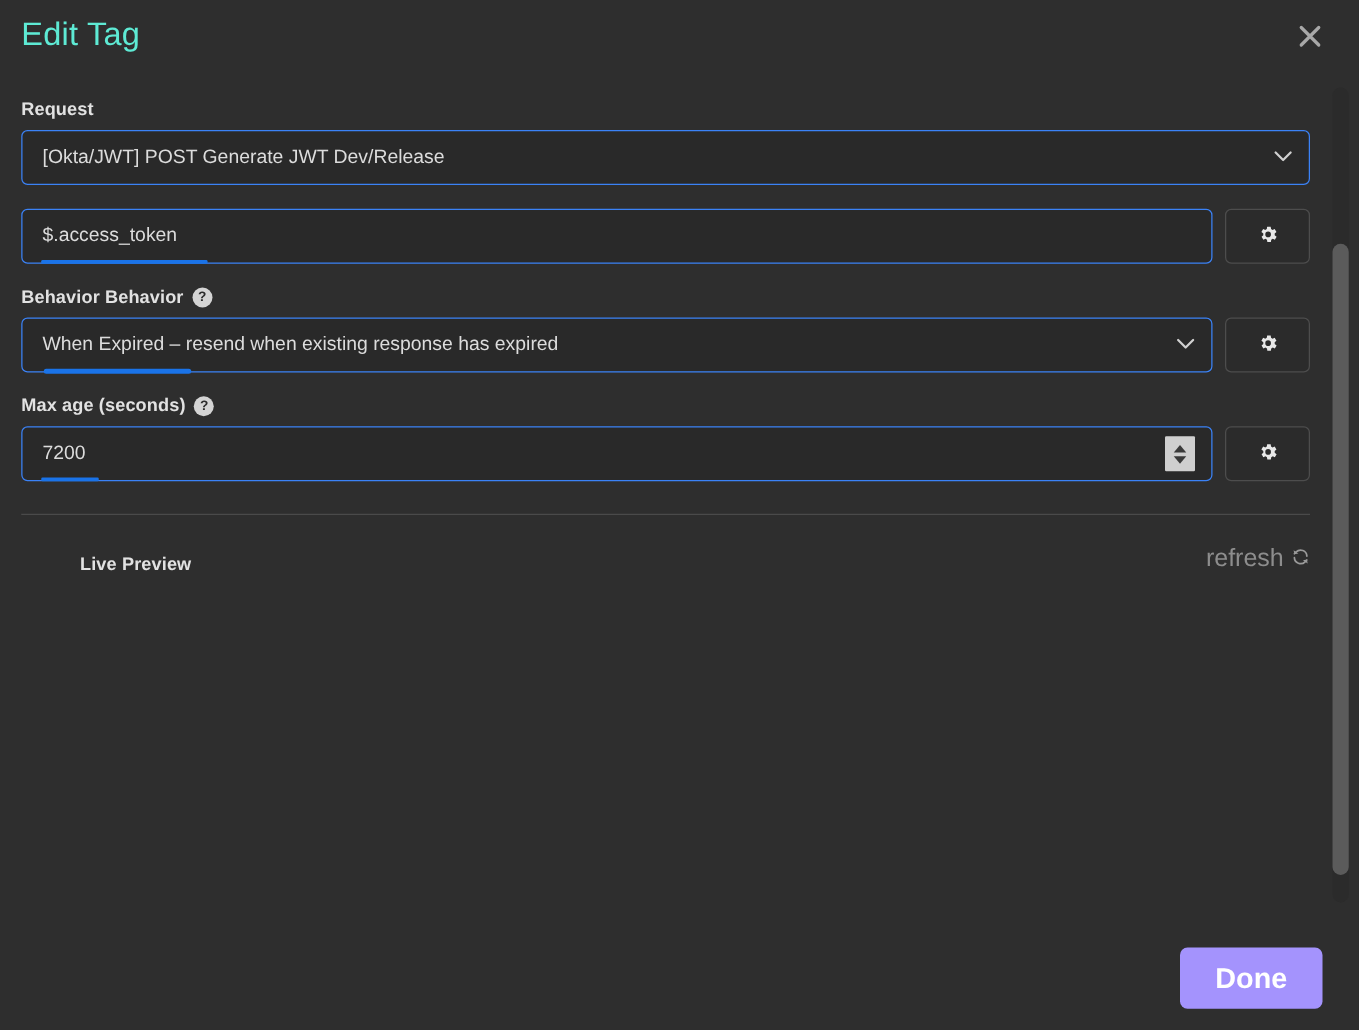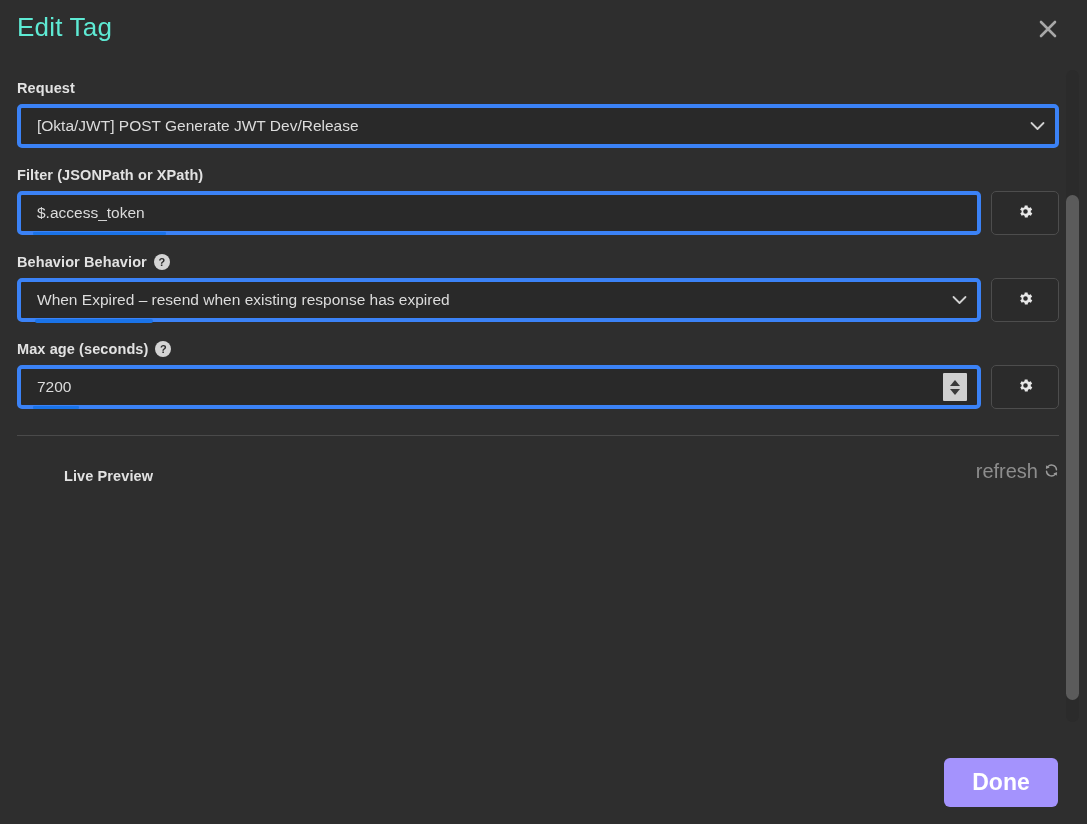--- a/index.html
+++ b/index.html
@@ -49,21 +49,21 @@
   
   .scroll-area {
     position: absolute;
     top: 62px; left: 0;
     width: 1087px;
     height: 668px;
     overflow: hidden;
   }
   .content {
     position: relative;
-    padding: 18px 28px 0 17px;
+    padding: 18px 39px 0 17px;
   }
 
   .field-label {
     font-size: 14.5px;
     font-weight: bold;
     color: #e2e2e2;
     margin: 0 0 8px 0;
     display: flex;
     align-items: center;
     gap: 7px;
@@ -93,21 +93,21 @@
   .ctrl-wrap {
     position: relative;
     flex: 1 1 auto;
     min-width: 0;
   }
 
   .ctrl {
     width: 100%;
     height: 44px;
     background: #292929;
-    border: 4px solid #3b82f6;
+    border: 1px solid #3b82f6;
     border-radius: 5px;
     color: #dcdcdc;
     font-size: 15.5px;
     font-family: "Liberation Sans", sans-serif;
     padding: 0 16px;
     outline: none;
     appearance: none;
     -webkit-appearance: none;
     display: flex;
     align-items: center;
@@ -287,23 +287,20 @@
         <div class="ctrl-wrap">
           <div class="ctrl select">[Okta/JWT] POST Generate JWT Dev/Release</div>
           <span class="chevron">
             <svg width="15" height="10" viewBox="0 0 15 10">
               <path d="M1.5 2 L7.5 8 L13.5 2" fill="none" stroke="#d0d0d0" stroke-width="1.8" stroke-linecap="round" stroke-linejoin="round"></path>
             </svg>
           </span>
         </div>
       </div>
 
-      <div class="field-label">
-        <span>Filter (JSONPath or XPath)</span>
-      </div>
       <div class="row">
         <div class="ctrl-wrap">
           <div class="ctrl">$.access_token</div>
           <span class="spell-underline" style="left:16px; width:133px;"></span>
         </div>
         <button class="gear-btn">
           <span>
             <svg width="17" height="17" viewBox="0 0 24 24">
               <path fill="#e8e8e8" d="M19.4 13a7.8 7.8 0 0 0 0-2l2-1.6-2-3.4-2.4 1a7.6 7.6 0 0 0-1.7-1l-.4-2.5h-4l-.4 2.5c-.6.2-1.2.6-1.7 1l-2.4-1-2 3.4L6.6 11a7.8 7.8 0 0 0 0 2l-2 1.6 2 3.4 2.4-1c.5.4 1.1.8 1.7 1l.4 2.5h4l.4-2.5c.6-.2 1.2-.6 1.7-1l2.4 1 2-3.4zM12 15.2A3.2 3.2 0 1 1 12 8.8a3.2 3.2 0 0 1 0 6.4z"></path>
             </svg>

